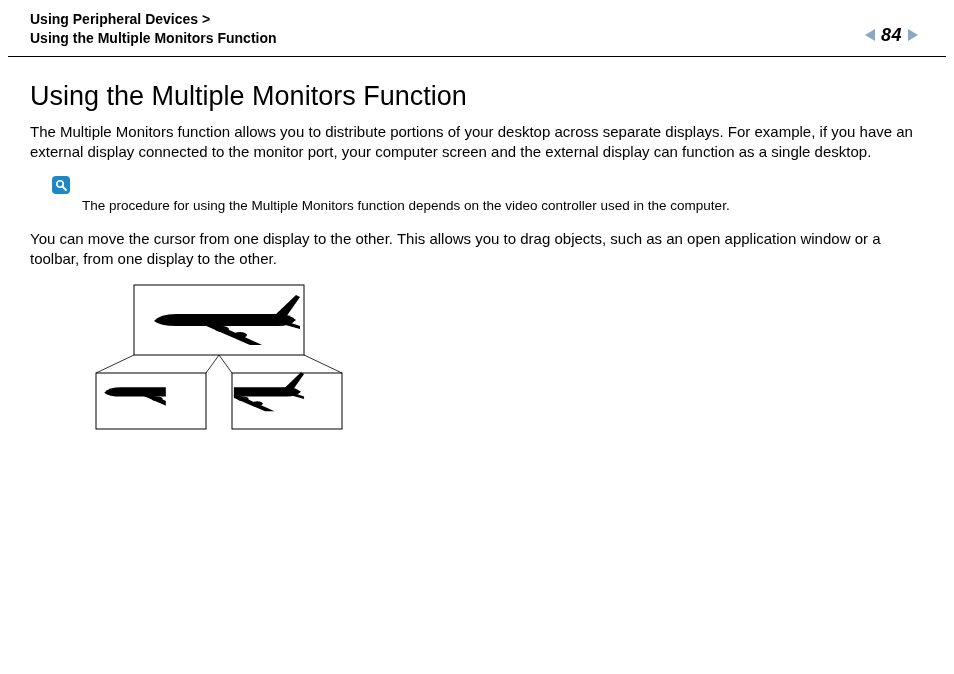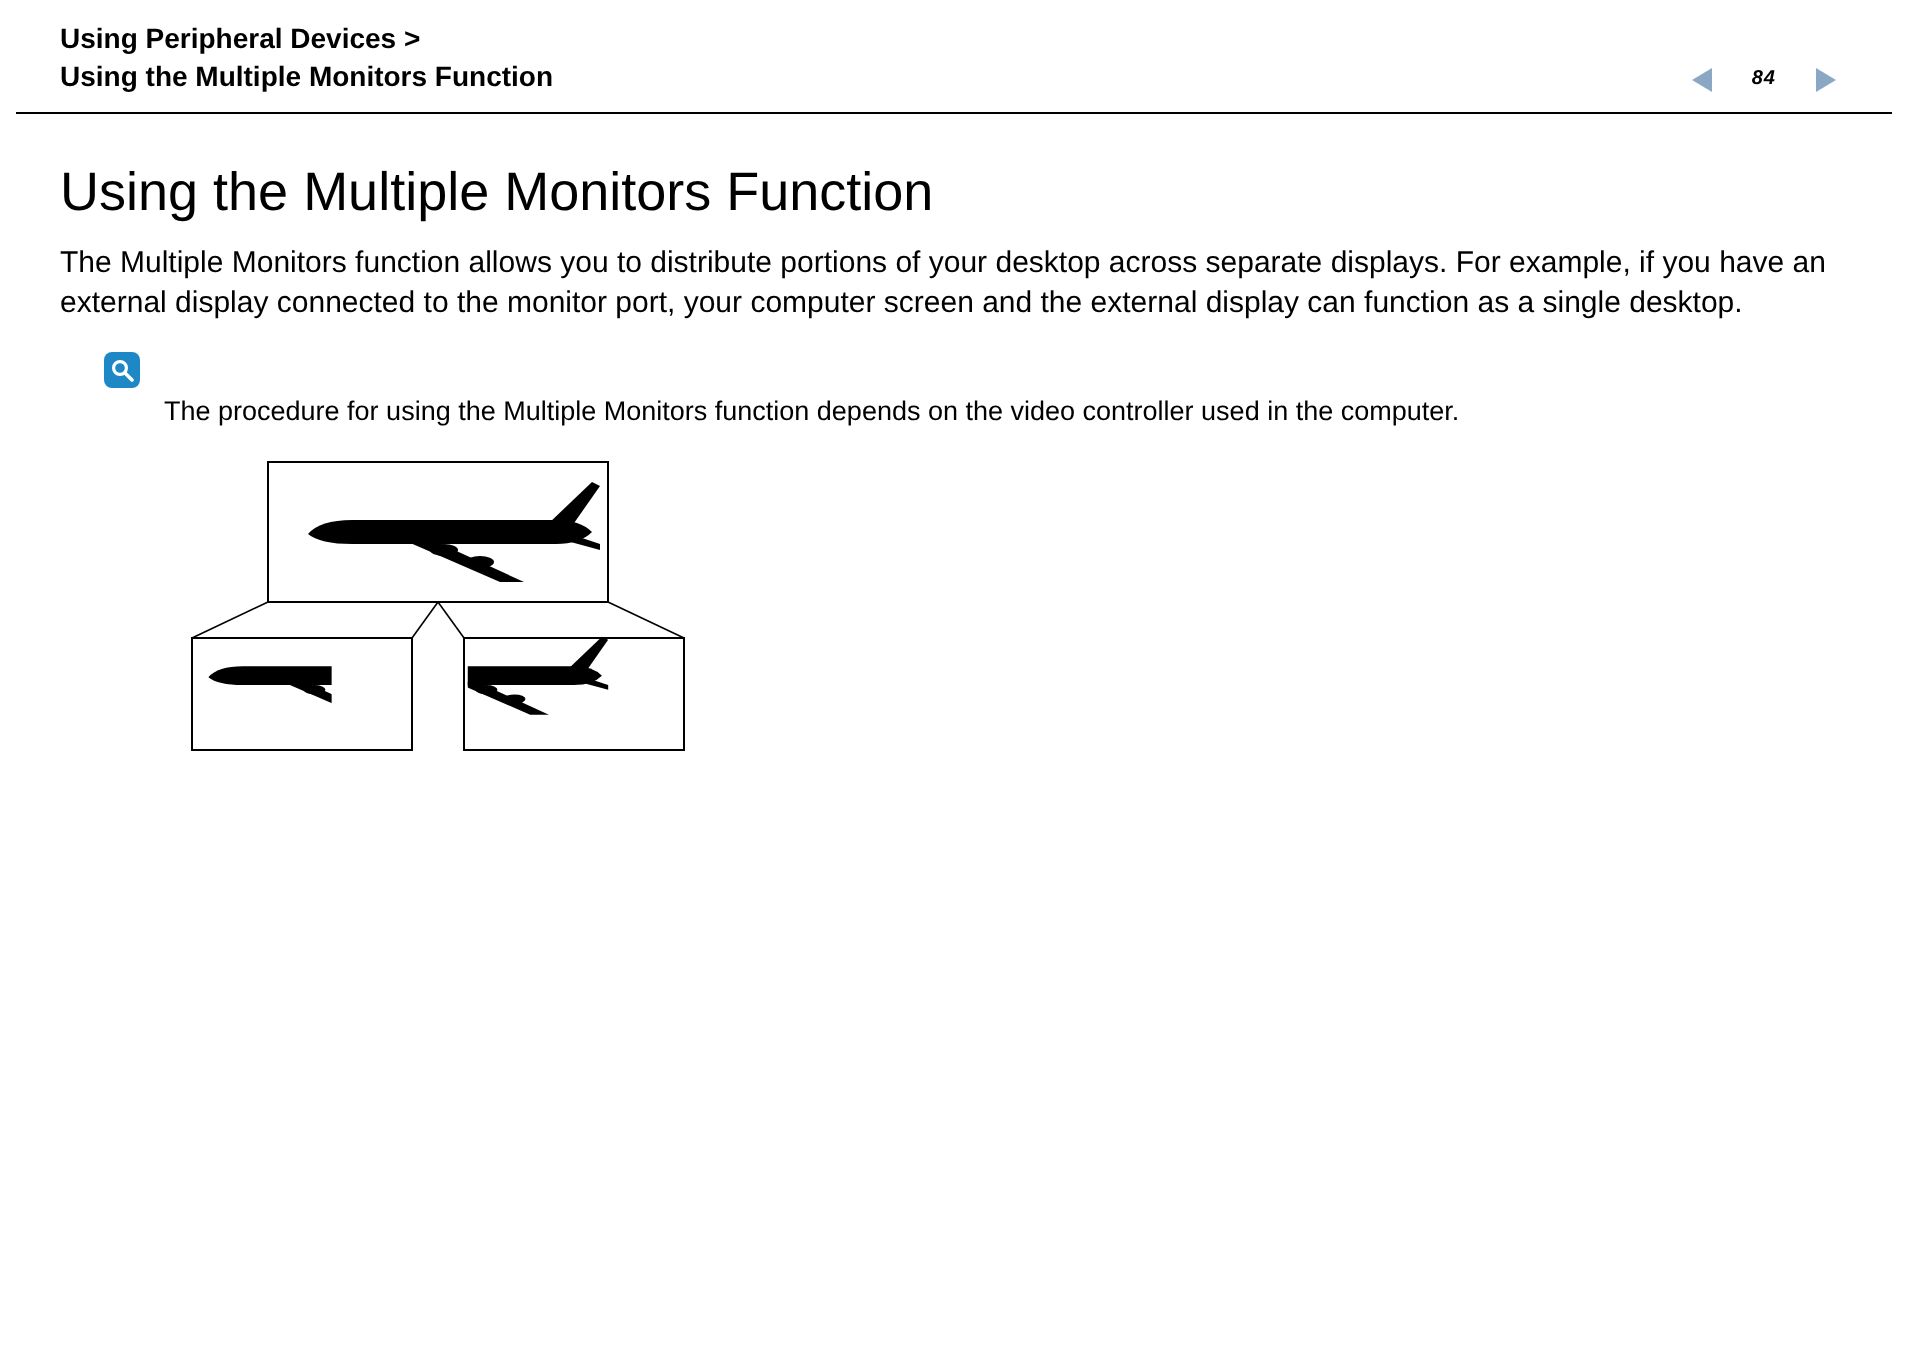--- a/index.html
+++ b/index.html
@@ -19,22 +19,22 @@
     align-items: flex-end;
   }
   .breadcrumb {
     font-size: 14px;
     font-weight: bold;
     line-height: 1.35;
   }
   .pager {
     display: flex;
     align-items: center;
-    gap: 20px;
-    font-size: 10px;
+    gap: 6px;
+    font-size: 18px;
     font-weight: bold;
     font-style: italic;
     padding-bottom: 2px;
   }
   .page-num {
     letter-spacing: 0.5px;
   }
   .arrow-left, .arrow-right {
     display: inline-block;
     width: 0; height: 0;
@@ -112,20 +112,21 @@
   <div class="note">
     <div class="note-icon">
       <svg width="12" height="12" viewBox="0 0 12 12">
         <circle cx="5" cy="5" r="3.2" fill="none" stroke="#fff" stroke-width="1.6"></circle>
         <line x1="7.5" y1="7.5" x2="11" y2="11" stroke="#fff" stroke-width="1.8" stroke-linecap="round"></line>
       </svg>
     </div>
     <div class="note-text">The procedure for using the Multiple Monitors function depends on the video controller used in the computer.</div>
   </div>
 
+  <p>You can move the cursor from one display to the other. This allows you to drag objects, such as an open application window or a toolbar, from one display to the other.</p>
 
   <div class="diagram" aria-label="One large display showing a full airplane, split into two smaller displays each showing half of the airplane">
     <svg viewBox="0 0 300 160" width="300" height="160">
 
       <rect x="70" y="2" width="170" height="70" fill="#fff" stroke="#000" stroke-width="1"></rect>
 
       <rect x="32" y="90" width="110" height="56" fill="#fff" stroke="#000" stroke-width="1"></rect>
 
       <rect x="168" y="90" width="110" height="56" fill="#fff" stroke="#000" stroke-width="1"></rect>
 

